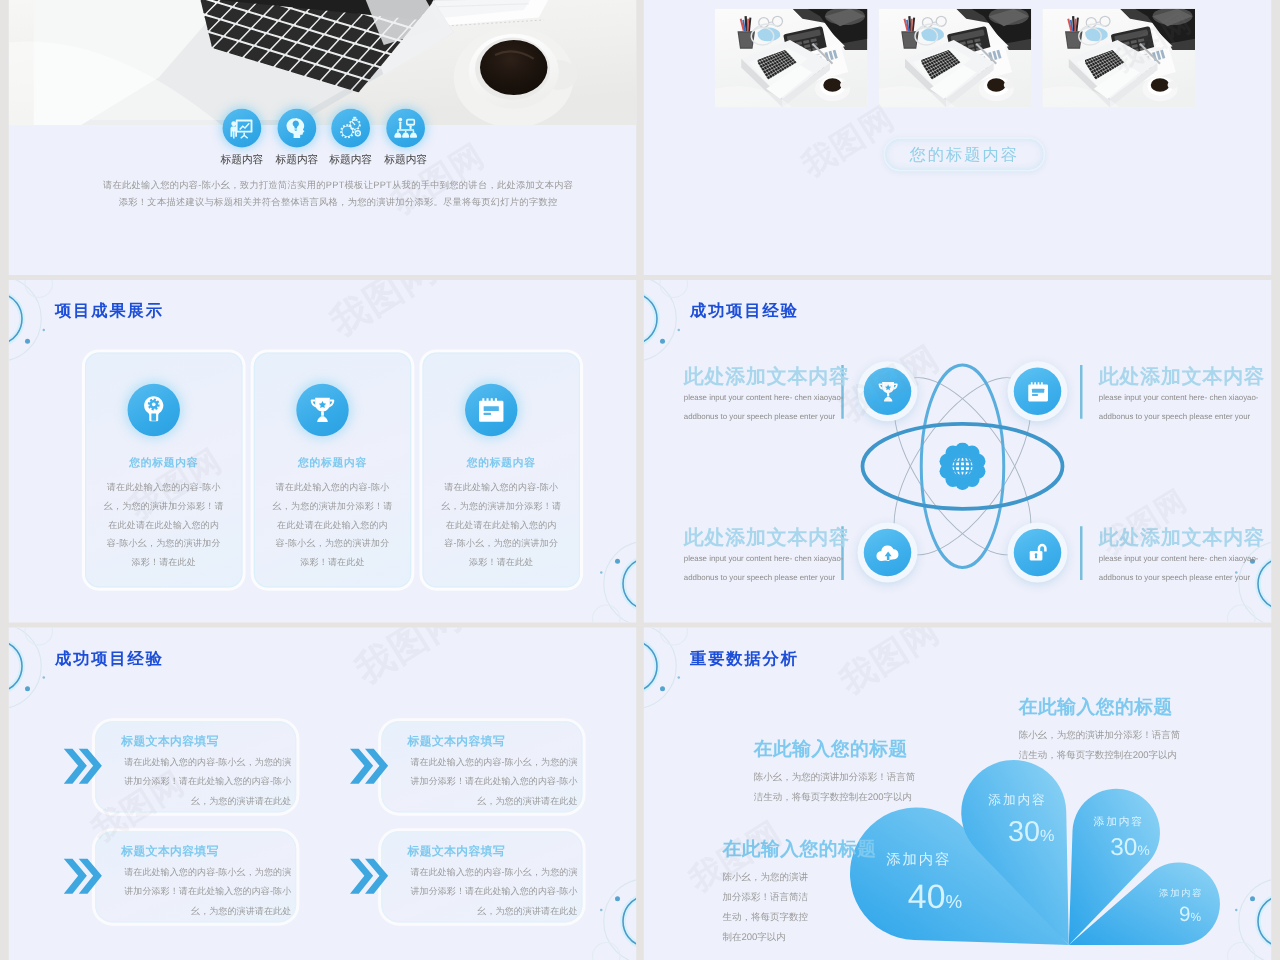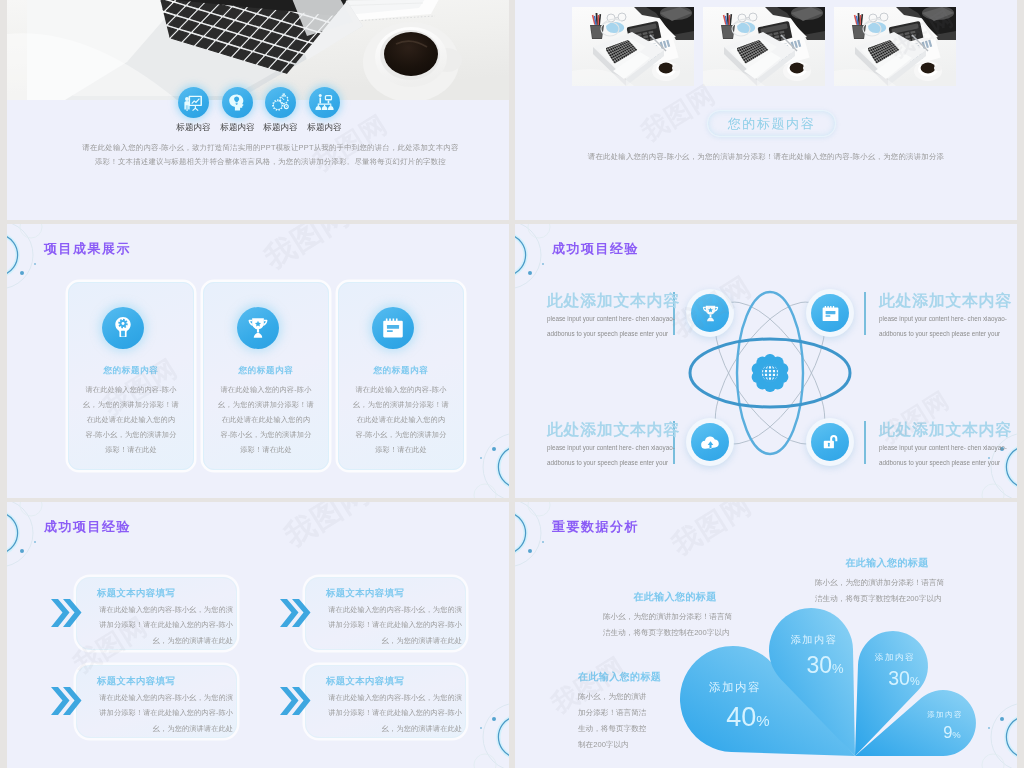--- a/index.html
+++ b/index.html
@@ -30,21 +30,21 @@
   
   #s2 .thumb{position:absolute;top:7px;width:122px;height:79px;overflow:hidden;background:#f4f4f4;}
   #s2 .pill{position:absolute;left:192px;top:110px;width:127px;height:25px;border-radius:13px;
       border:1.4px solid #e7f4fb;box-shadow:0 0 6px rgba(160,215,240,0.45) inset, 0 1px 4px rgba(150,200,230,0.25);
       display:flex;align-items:center;justify-content:center;}
   #s2 .pill span{font-size:13px;color:#8fcfe8;letter-spacing:1.6px;font-weight:500;}
   #s2 .s2body{position:absolute;left:34px;top:150px;width:434px;
       font-size:7.4px;line-height:14.2px;color:#9a9a9a;text-align:center;white-space:nowrap;letter-spacing:0.24px;}
 
   
-  .sectitle{position:absolute;left:37px;top:16px;font-size:13px;color:#8b5cf6;letter-spacing:1.5px;font-weight:600;}
+  .sectitle{position:absolute;left:37px;top:16px;font-size:13px;color:#1d4ed8;letter-spacing:1.5px;font-weight:600;}
 
   
   #s3 .card{position:absolute;top:58px;width:124px;height:186px;border-radius:11px;
       border:1px solid #dcf0fb;
       background:linear-gradient(160deg,rgba(227,240,252,0.6) 0%,rgba(238,240,251,0.2) 50%,rgba(226,243,252,0.55) 100%);
       box-shadow:0 0 0 2.5px rgba(255,255,255,0.8);}
   #s3 .cicon{position:absolute;top:24px;left:33px;width:42px;height:42px;
       box-shadow:0 0 8px 3px rgba(150,215,245,0.5);}
   #s3 .ctit{position:absolute;top:82px;left:0;width:124px;text-align:center;font-size:8.6px;color:#7ec9ef;font-weight:bold;letter-spacing:.6px;}
   #s3 .cbody{position:absolute;top:99px;left:13px;width:98px;text-align:center;font-size:7.2px;line-height:15px;color:#9a9a9a;letter-spacing:.2px;}
@@ -67,21 +67,21 @@
   #s5 .chev{position:absolute;width:32px;height:30px;}
   #s5 .t5{position:absolute;font-size:9.4px;color:#7ec9ef;font-weight:bold;letter-spacing:.4px;white-space:nowrap;}
   #s5 .c5{position:absolute;font-size:7.2px;line-height:15.4px;color:#9a9a9a;width:136px;letter-spacing:.1px;text-align:right;}
 
   
   #s6 .petals{position:absolute;left:0;top:0;width:502px;height:266px;}
   #s6 .plabel{position:absolute;color:#ddf3ff;white-space:nowrap;text-align:center;}
   #s6 .pval{position:absolute;color:#d4f2ff;white-space:nowrap;text-align:center;}
   #s6 .pval i{font-style:normal;}
   #s6 .note{position:absolute;}
-  #s6 .ntit{font-size:10px;color:#7ec9ef;font-weight:bold;letter-spacing:.4px;white-space:nowrap;text-align:center;}
+  #s6 .ntit{font-size:15px;color:#7ec9ef;font-weight:bold;letter-spacing:.4px;white-space:nowrap;}
   #s6 .nbody{font-size:7.6px;line-height:16px;color:#9a9a9a;margin-top:5px;white-space:nowrap;}
 </style>
 </head>
 <body>
 
 <div class="page">
   <div class="slide" id="s1">
     <div class="photo">
       <svg width="502" height="100" viewBox="0 0 502 100">
         <defs>
@@ -847,21 +847,20 @@
               <ellipse cx="0" cy="-1" rx="7.4" ry="5.4" fill="#241a12"></ellipse>
               <ellipse cx="10" cy="-1" rx="4" ry="3" fill="#f2f2f2"></ellipse>
             </g>
             <path d="M0 64 Q36 56 62 79 L0 79 Z" fill="#ffffff" opacity="0.35"></path>
           </svg></div>
       </div>
     <div class="pill">
       <span>您的标题内容</span>
     </div>
     <div class="s2body">
-        <div>请在此处输入您的内容-陈小幺，为您的演讲加分添彩！请在此处输入您的内容-陈小幺，为您的演讲加分添</div>
       </div>
   <div class="wm" style="left: 120px; top: 120px; font-size: 26px;">我图网</div>
       <div class="wm" style="left: 370px; top: 40px; font-size: 22px;">我图网</div>
     </div>
   <div class="slide" id="s3">
       <div class="deco" style="left: 0px; top: 0px; width: 502px; height: 274px;"><svg width="502" height="274" viewBox="0 0 502 274">
           <g fill="none">
             <path d="M-4 11 A21 21 0 0 1 -4 51" stroke="#d4f0fc" stroke-width="4.5" stroke-linecap="round"></path>
             <path d="M-4 11 A21 21 0 0 1 -4 51" stroke="#4b9ac7" stroke-width="1.25" stroke-linecap="round"></path>
             <circle cx="-8" cy="31" r="34" stroke="#dae7ef" stroke-width="0.9"></circle>

